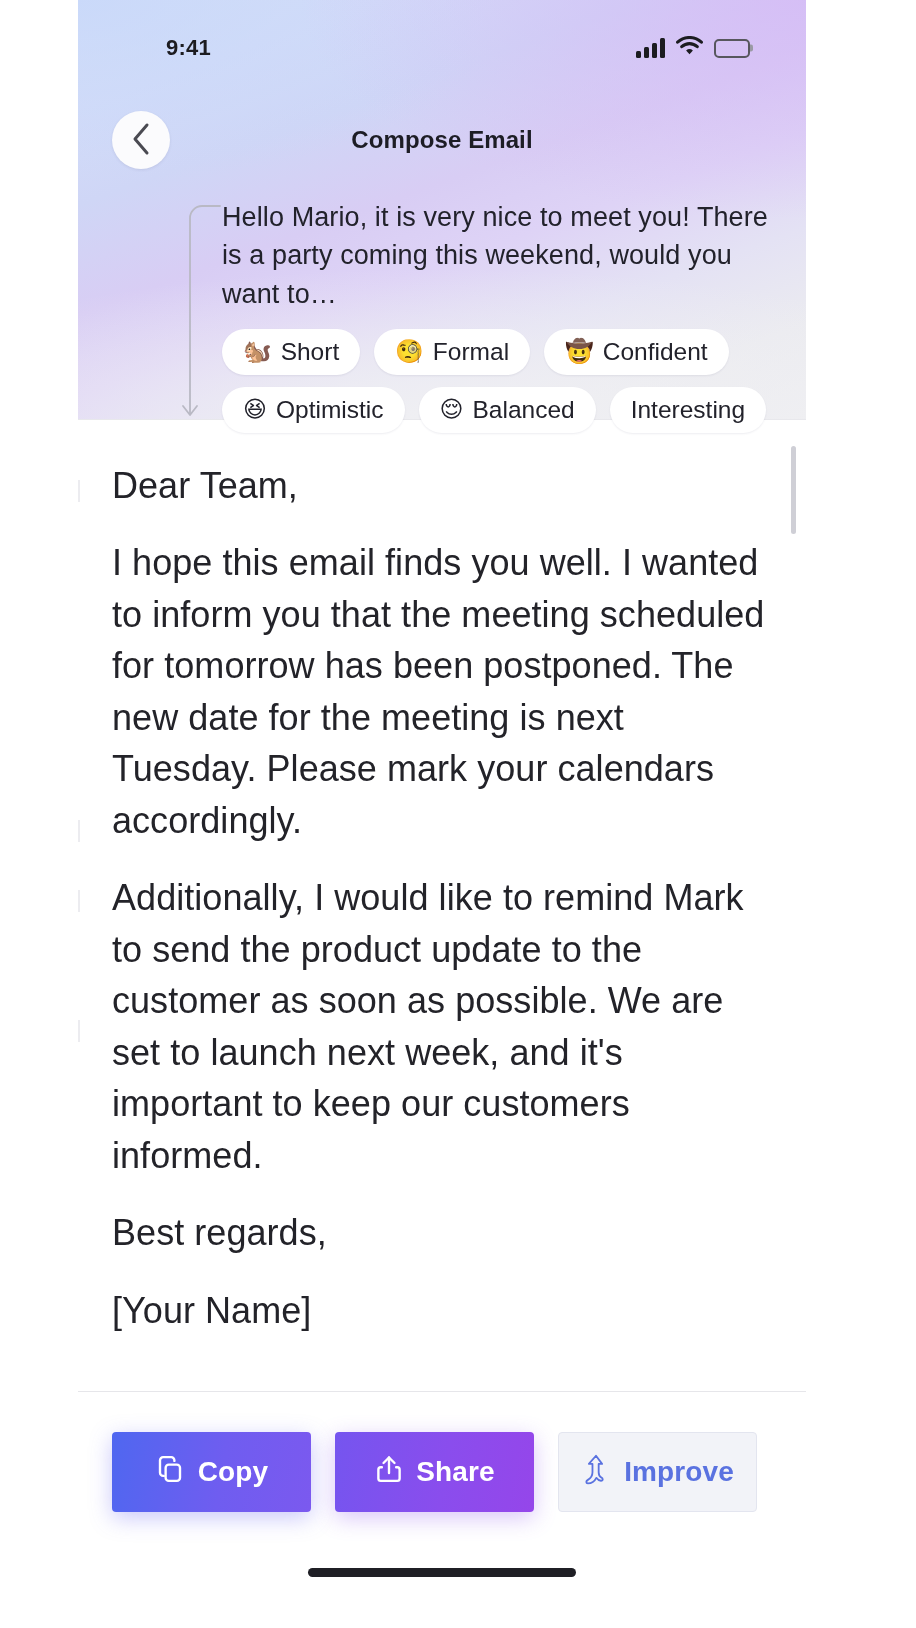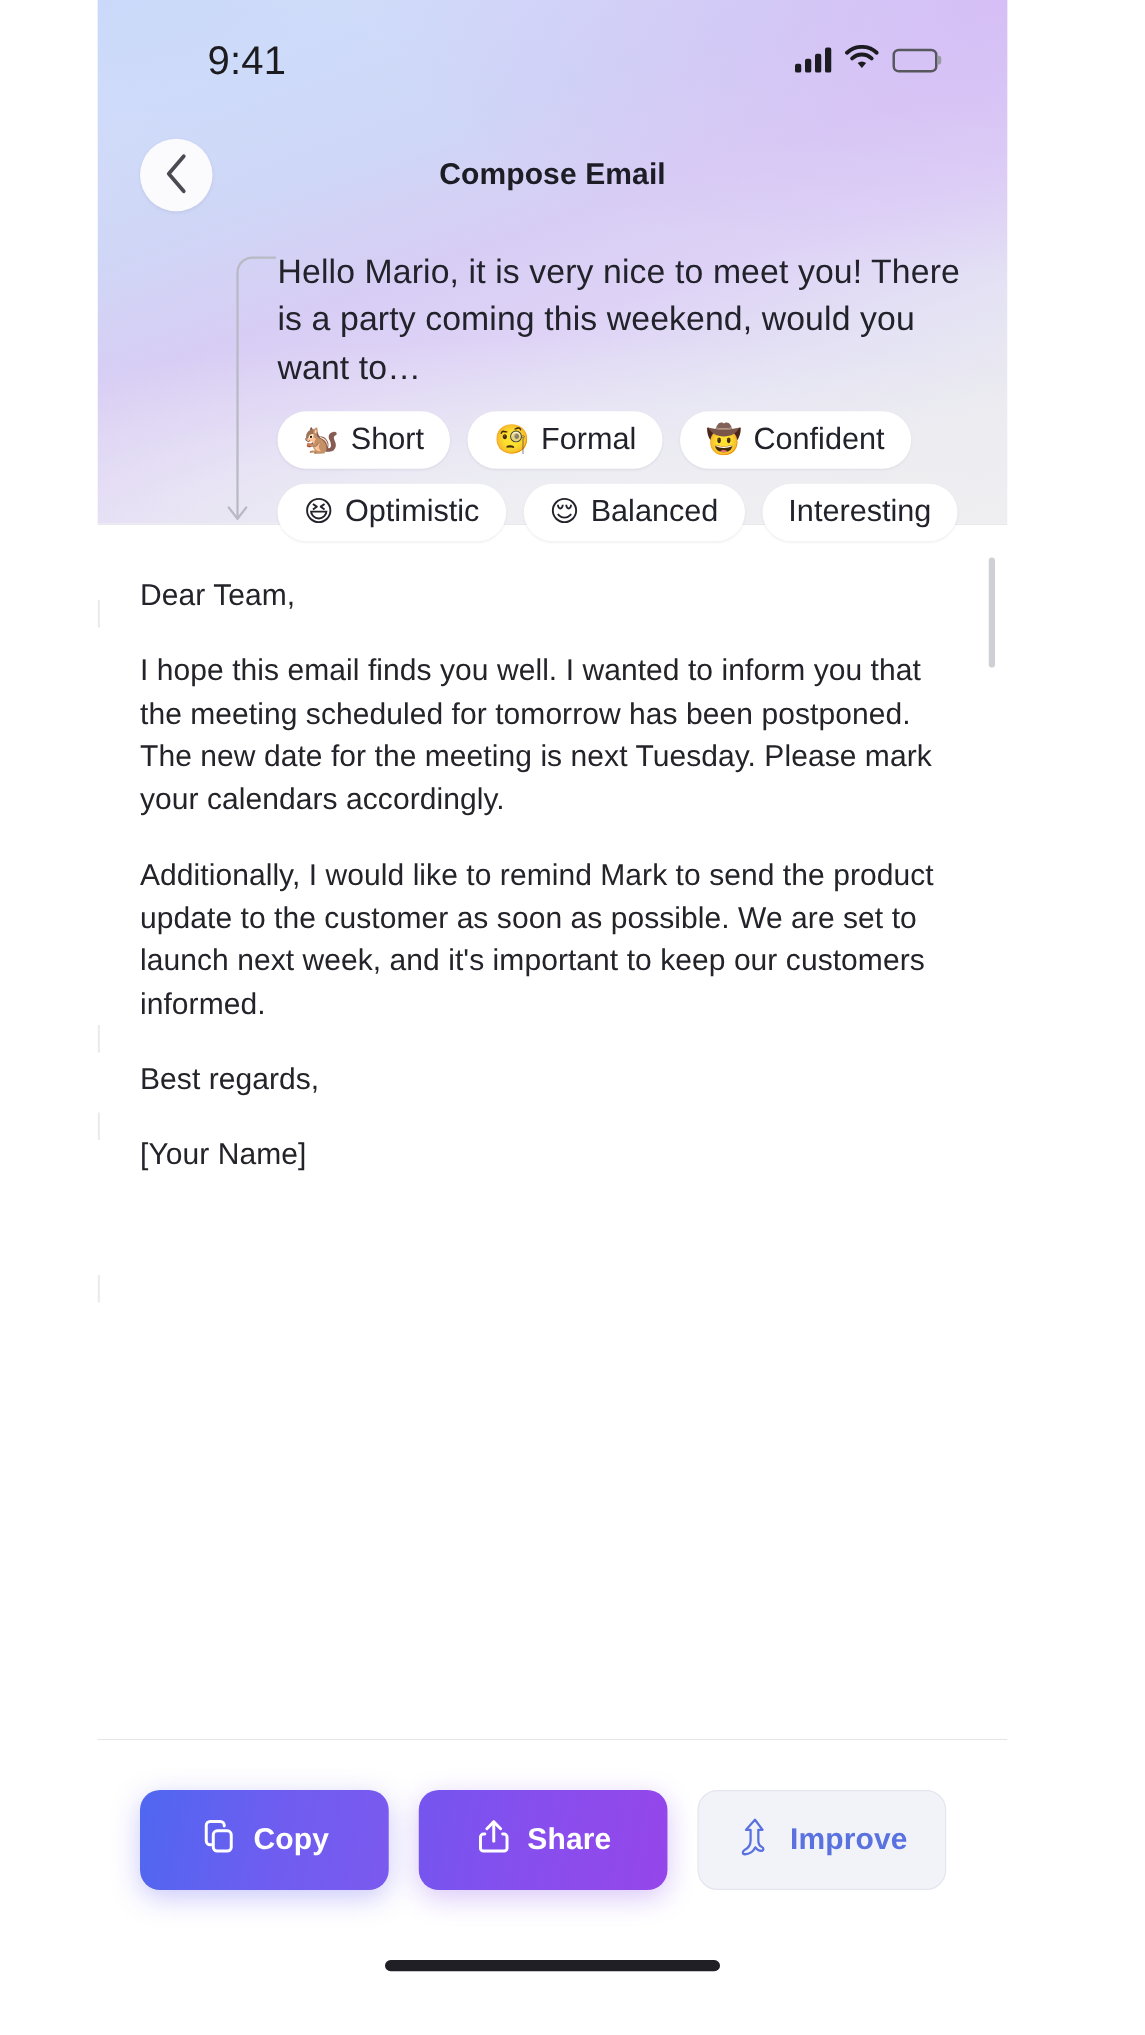--- a/index.html
+++ b/index.html
@@ -52,22 +52,22 @@
 
   
   #statusbar {
     height: 96px;
     display: flex;
     align-items: center;
     justify-content: space-between;
     padding: 0 56px 0 88px;
   }
   #status-time {
-    font-size: 32px;
-    font-weight: 400;
+    font-size: 22px;
+    font-weight: 700;
     color: #1c1c20;
     letter-spacing: 0.2px;
   }
   #status-icons {
     display: flex;
     align-items: center;
     gap: 11px;
   }
   .bars { display: flex; align-items: flex-end; gap: 3px; height: 20px; }
   .bars i { display: block; width: 5px; background: #1c1c20; border-radius: 1.5px; }
@@ -180,21 +180,21 @@
     background: #ffffff;
     border-top: 1px solid #e8e8ec;
   }
   #editor {
     position: absolute;
     inset: 0;
     padding: 40px 36px 0 34px;
     overflow: hidden;
   }
   #editor p {
-    font-size: 24px;
+    font-size: 36px;
     line-height: 1.43;
     color: #232329;
     margin-bottom: 26px;
     letter-spacing: 0.05px;
   }
   #scrollbar-track {
     position: absolute;
     right: 10px;
     top: 8px;
     bottom: 8px;
@@ -226,26 +226,26 @@
   #actionbar {
     height: 160px;
     display: flex;
     align-items: center;
     gap: 24px;
     padding: 0 34px;
     background: #ffffff;
   }
   .action-btn {
     height: 80px;
-    border-radius: 16px;
+    border-radius: 4px;
     display: flex;
     align-items: center;
     justify-content: center;
     gap: 13px;
-    font-size: 24px;
+    font-size: 28px;
     font-weight: 700;
     cursor: pointer;
     border: none;
     font-family: inherit;
     letter-spacing: 0.1px;
   }
   #copy-button {
     flex: 0 0 199px;
     background: linear-gradient(100deg, #4f67f0 0%, #6f5df0 55%, #7b59ef 100%);
     color: #ffffff;

